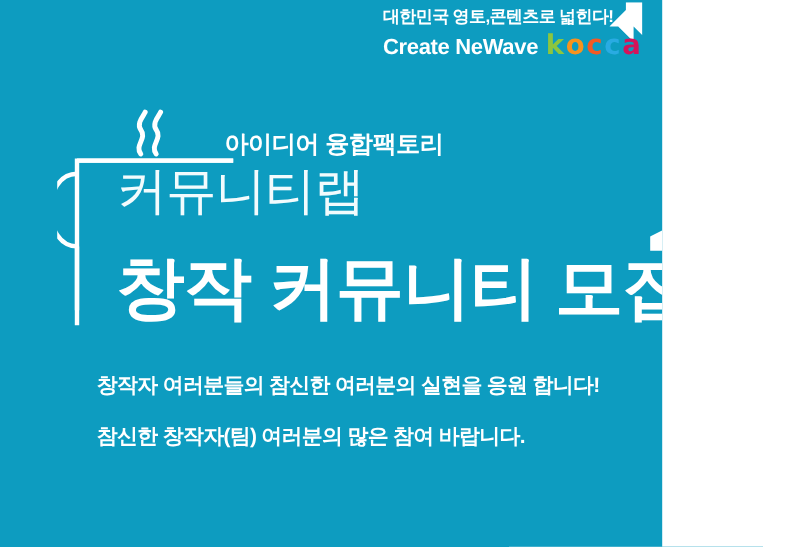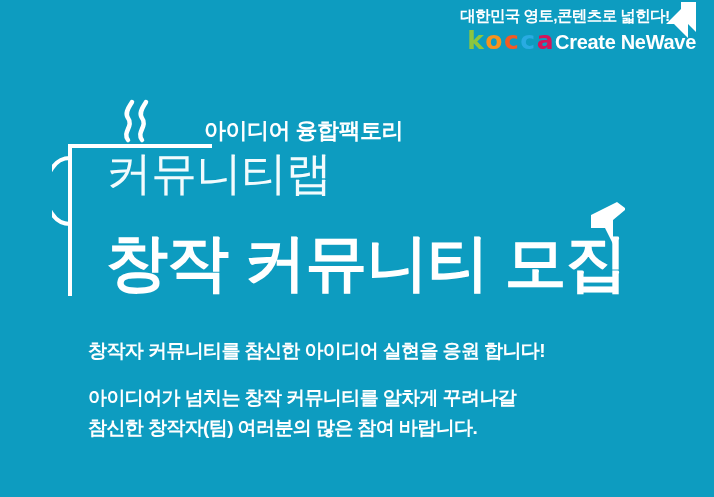--- a/index.html
+++ b/index.html
@@ -8,21 +8,21 @@
   }
   body {
     width: 714px;
     height: 497px;
     overflow: hidden;
     font-family: "Liberation Sans", "DejaVu Sans", sans-serif;
   }
 
   #poster {
     position: relative;
-    width: 714px;
+    width: 602px;
     height: 497px;
     background: #0d9cc0;
     overflow: hidden;
   }
 
   
   #logo-block {
     position: absolute;
     top: 8px;
     right: 18px;
@@ -151,24 +151,24 @@
 
   <div id="logo-arrow">
     <svg width="30" height="36" viewBox="0 0 30 36" xmlns="http://www.w3.org/2000/svg">
       <polygon points="15,0 30,0 30,30 22,22 22,36 8,22 0,22 15,7" fill="#ffffff"></polygon>
     </svg>
   </div>
 
   <div id="logo-block">
     <div id="logo-tagline">대한민국 영토,콘텐츠로 넓힌다!</div>
     <div id="logo-wordmark-row">
+      <span id="logo-create">Create NeWave</span>
       <span id="logo-kocca">
         <span style="color:#8cc63f">k</span><span style="color:#f7931e">o</span><span style="color:#f15a24">c</span><span style="color:#29abe2">c</span><span style="color:#d4145a">a</span>
       </span>
-      <span id="logo-create">Create NeWave</span>
     </div>
   </div>
 
   <div id="cup-art">
     <svg width="160" height="200" viewBox="0 0 160 200" xmlns="http://www.w3.org/2000/svg">
       <g fill="none" stroke="#ffffff" stroke-width="4" stroke-linecap="butt">
 
         <path d="M76 44 C 70 36, 82 30, 76 22 C 72 16, 78 10, 80 6" stroke-width="4.5" stroke-linecap="round"></path>
         <path d="M90 44 C 84 36, 96 30, 90 22 C 86 16, 92 10, 94 6" stroke-width="4.5" stroke-linecap="round"></path>
 
@@ -189,21 +189,20 @@
     <div id="title-line2">창작 커뮤니티 모집</div>
     <div id="title-pennant">
       <svg width="34" height="42" viewBox="0 0 34 42" xmlns="http://www.w3.org/2000/svg">
         <polygon points="0,13 26,0 34,6 34,8 22,18 22,42 14,26 0,26" fill="#ffffff"></polygon>
       </svg>
     </div>
   </div>
 
   <div id="body-copy">
     <div class="para">
-      <div class="body-line">창작자 커뮤니티를 참신한 아이디어 실현을 응원 합니다!</div>
+      <div class="body-line">창작자 여러분들의 참신한 여러분의 실현을 응원 합니다!</div>
     </div>
     <div class="para">
-      <div class="body-line">아이디어가 넘치는 창작 커뮤니티를 알차게 꾸려나갈</div>
       <div class="body-line">참신한 창작자(팀) 여러분의 많은 참여 바랍니다.</div>
     </div>
   </div>
 
 </div>
 
 </body></html>

